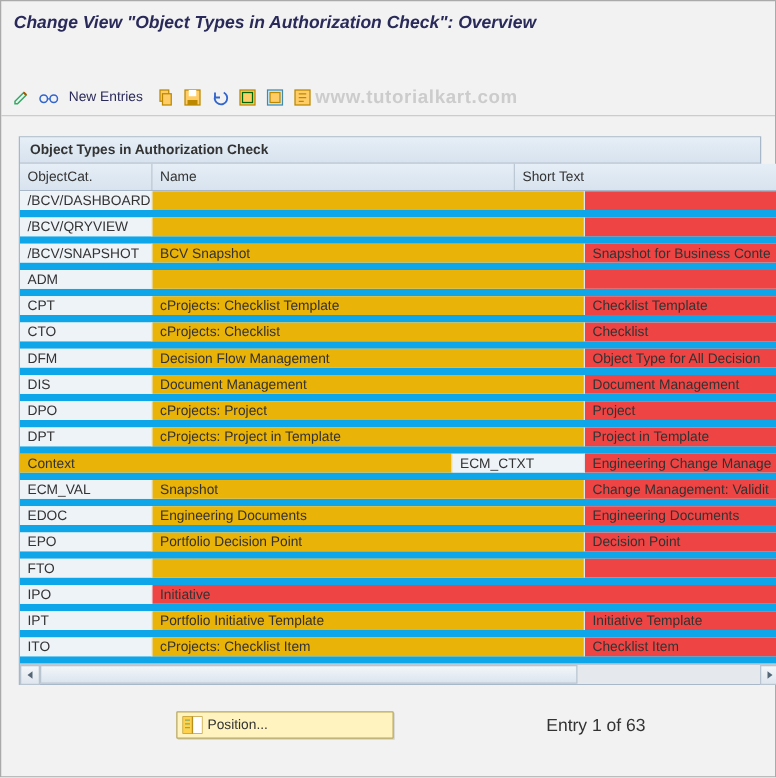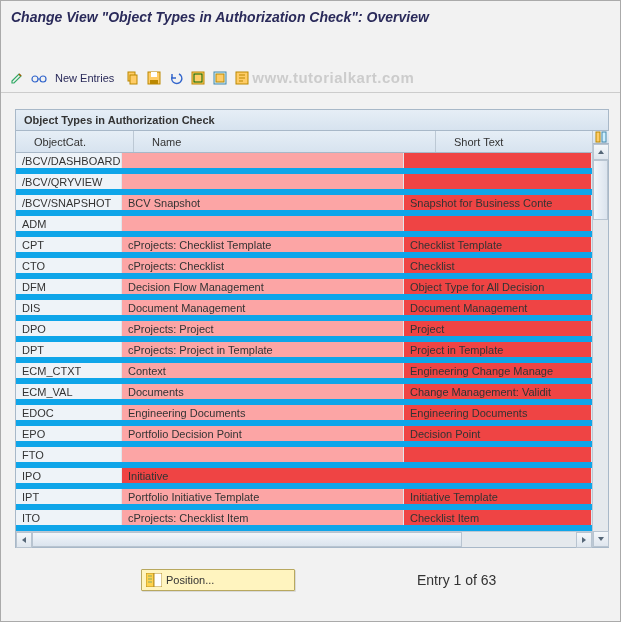--- a/index.html
+++ b/index.html
@@ -80,21 +80,20 @@
     height: 22px;
   }
   .colhead {
     border-right: 1px solid #bcc8d4;
     display: flex;
     align-items: center;
     padding: 0 6px;
     font-size: 11px;
     white-space: nowrap;
     overflow: hidden;
-    margin-left: 12px;
   }
   .colhead:last-child { border-right: none; }
   .ch-cat { width: 106px; }
   .ch-name { width: 290px; }
   .ch-short { flex: 1; }
   .colcfg {
     width: 16px;
     background: linear-gradient(#e6eef6, #d7e3ef);
     border-bottom: 1px solid #a8b8c8;
     display: flex;
@@ -113,21 +112,21 @@
   .cell {
     border-right: 1px solid #e0e6ec;
     display: flex;
     align-items: center;
     padding: 0 6px;
     font-size: 11px;
     white-space: nowrap;
     overflow: hidden;
   }
   .c-cat { width: 106px; background: #eef3f8; }
-  .c-name { width: 282px; background: #fca5a5; }
+  .c-name { width: 346px; background: #eab308; }
   .c-short { flex: 1; background: #ef4444; }
   .vscroll {
     grid-row: 1 / 3;
     grid-column: 2;
     background: #e5e9ed;
     border-left: 1px solid #bcc8d4;
     position: relative;
     display: flex;
     flex-direction: column;
   }
@@ -159,21 +158,21 @@
     bottom: 30px;
     display:flex;
     align-items:center;
     gap: 80px;
     padding-left: 140px;
   }
   .posbtn {
     display:flex;
     align-items:center;
     height: 22px;
-    width: 154px;
+    width: 174px;
     background:#fff4bf;
     border:1px solid #b8a85f;
     border-radius:1px;
     padding: 0 6px 0 4px;
     gap: 4px;
     box-shadow: 1px 1px 0 rgba(0,0,0,0.1);
   }
   .posbtn .plabel { font-size:11px; }
   .entrytxt { font-size: 14px; color:#333;margin-left:42px;}
 </style>
@@ -294,27 +293,27 @@
                 <div class="cell c-cat">DPO</div>
                 <div class="cell c-name">cProjects: Project</div>
                 <div class="cell c-short">Project</div>
               </div>
               <div class="row">
                 <div class="cell c-cat">DPT</div>
                 <div class="cell c-name">cProjects: Project in Template</div>
                 <div class="cell c-short">Project in Template</div>
               </div>
               <div class="row">
+                <div class="cell c-name">Context</div>
                 <div class="cell c-cat">ECM_CTXT</div>
-                <div class="cell c-name">Context</div>
                 <div class="cell c-short">Engineering Change Manage</div>
               </div>
               <div class="row">
                 <div class="cell c-cat">ECM_VAL</div>
-                <div class="cell c-name">Documents</div>
+                <div class="cell c-name">Snapshot</div>
                 <div class="cell c-short">Change Management: Validit</div>
               </div>
               <div class="row">
                 <div class="cell c-cat">EDOC</div>
                 <div class="cell c-name">Engineering Documents</div>
                 <div class="cell c-short">Engineering Documents</div>
               </div>
               <div class="row">
                 <div class="cell c-cat">EPO</div>
                 <div class="cell c-name">Portfolio Decision Point</div>

